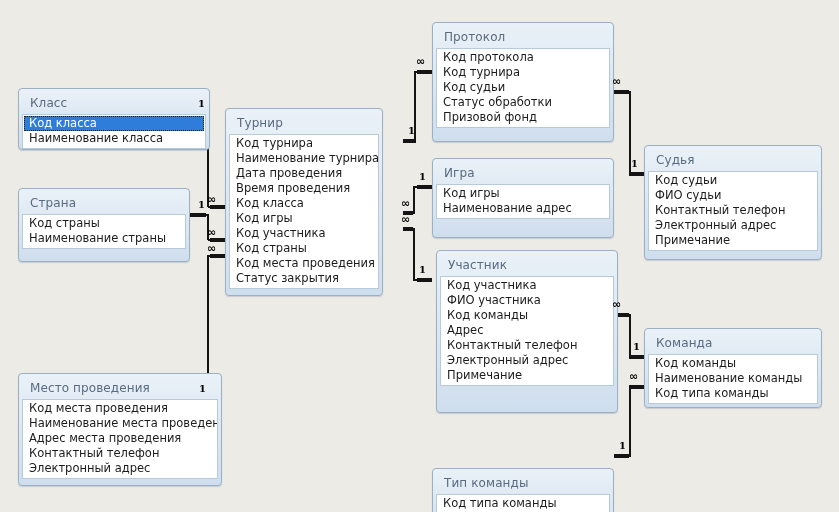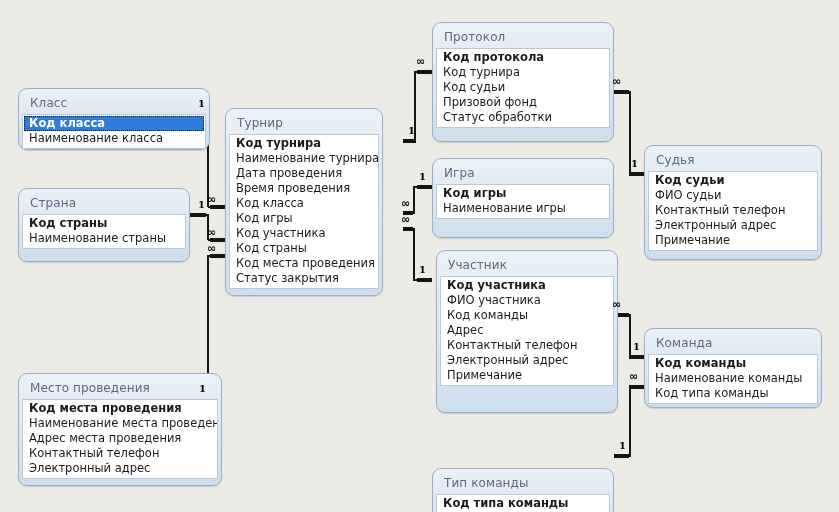--- a/index.html
+++ b/index.html
@@ -12,21 +12,21 @@
   #canvas{position:relative;width:839px;height:512px;background:#ecebe6;}
 
   
   #lines{position:absolute;left:0;top:0;width:839px;height:512px;}
 
   
   .tbl{
     position:absolute;
     box-sizing:border-box;
     border:1px solid #9ab0c4;
-    border-radius:9px;
+    border-radius:4px;
     background:linear-gradient(to bottom,#eaf1f8 0%,#dde8f2 45%,#cfdeee 100%);
     padding:3px;
     box-shadow:0 1px 1px rgba(120,130,145,0.30);
   }
   .tbl .hdr{
     font-size:12px;
     color:#5a6a80;
     padding:4px 2px 4px 8px;
     white-space:nowrap;
     overflow:hidden;
@@ -41,21 +41,21 @@
   .tbl .fields .f{
     font-size:11.5px;
     color:#1b1b1b;
     line-height:15px;
     height:15px;
     padding-left:6px;
     white-space:nowrap;
     overflow:hidden;
     text-overflow:clip;
   }
-  .tbl .fields .f.pk{font-weight:bold;}
+  .tbl .fields .f.pk{font-weight:normal;}
   .tbl .fields .f.sel{
     background:#2f7ddb;
     color:#ffffff;
     outline:1px dotted #1b1b1b;
     outline-offset:-1px;
     margin:0 1px;
     padding-left:5px;
   }
 
   
@@ -167,30 +167,30 @@
       <div class="f">Статус закрытия</div>
     </div>
   </div>
 
   <div class="tbl" style="left:432px;top:22px;width:182px;height:120px;">
     <div class="hdr">Протокол</div>
     <div class="fields">
       <div class="f pk">Код протокола</div>
       <div class="f">Код турнира</div>
       <div class="f">Код судьи</div>
+      <div class="f">Статус обработки</div>
       <div class="f">Призовой фонд</div>
-      <div class="f">Статус обработки</div>
     </div>
   </div>
 
   <div class="tbl" style="left:432px;top:158px;width:182px;height:80px;">
     <div class="hdr">Игра</div>
     <div class="fields">
       <div class="f pk">Код игры</div>
-      <div class="f">Наименование игры</div>
+      <div class="f">Наименование адрес</div>
     </div>
   </div>
 
   <div class="tbl" style="left:436px;top:250px;width:182px;height:163px;">
     <div class="hdr">Участник</div>
     <div class="fields">
       <div class="f pk">Код участника</div>
       <div class="f">ФИО участника</div>
       <div class="f">Код команды</div>
       <div class="f">Адрес</div>

